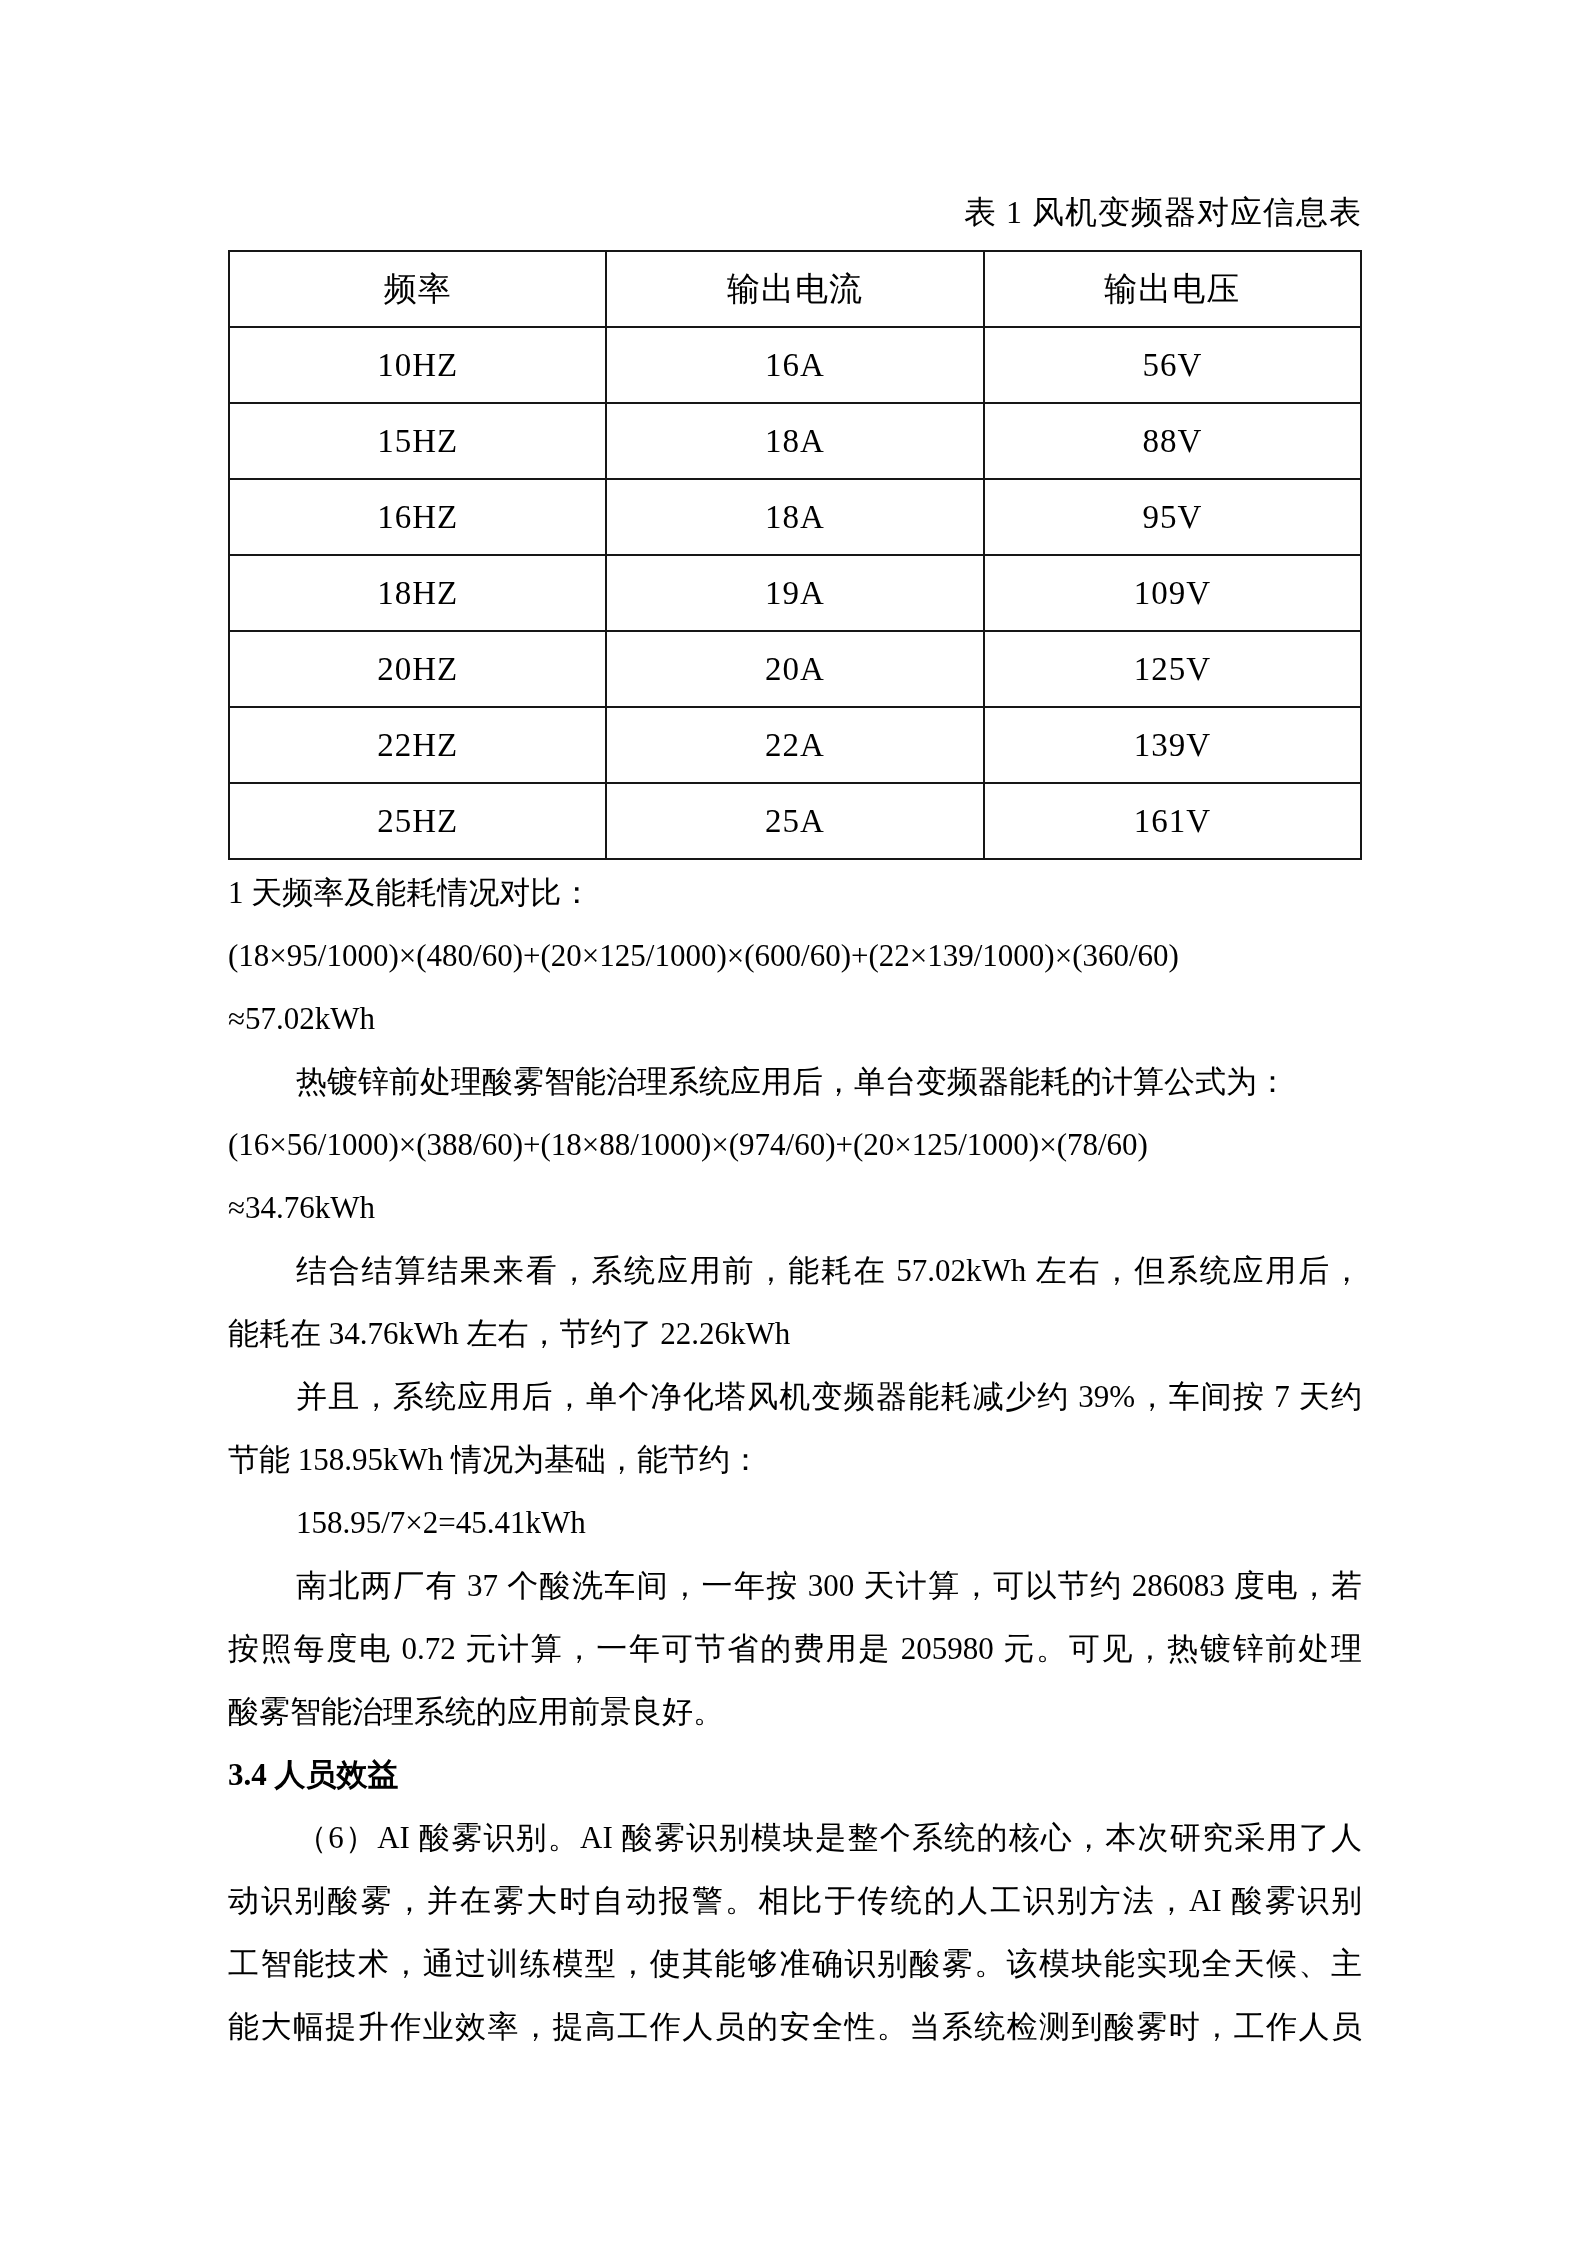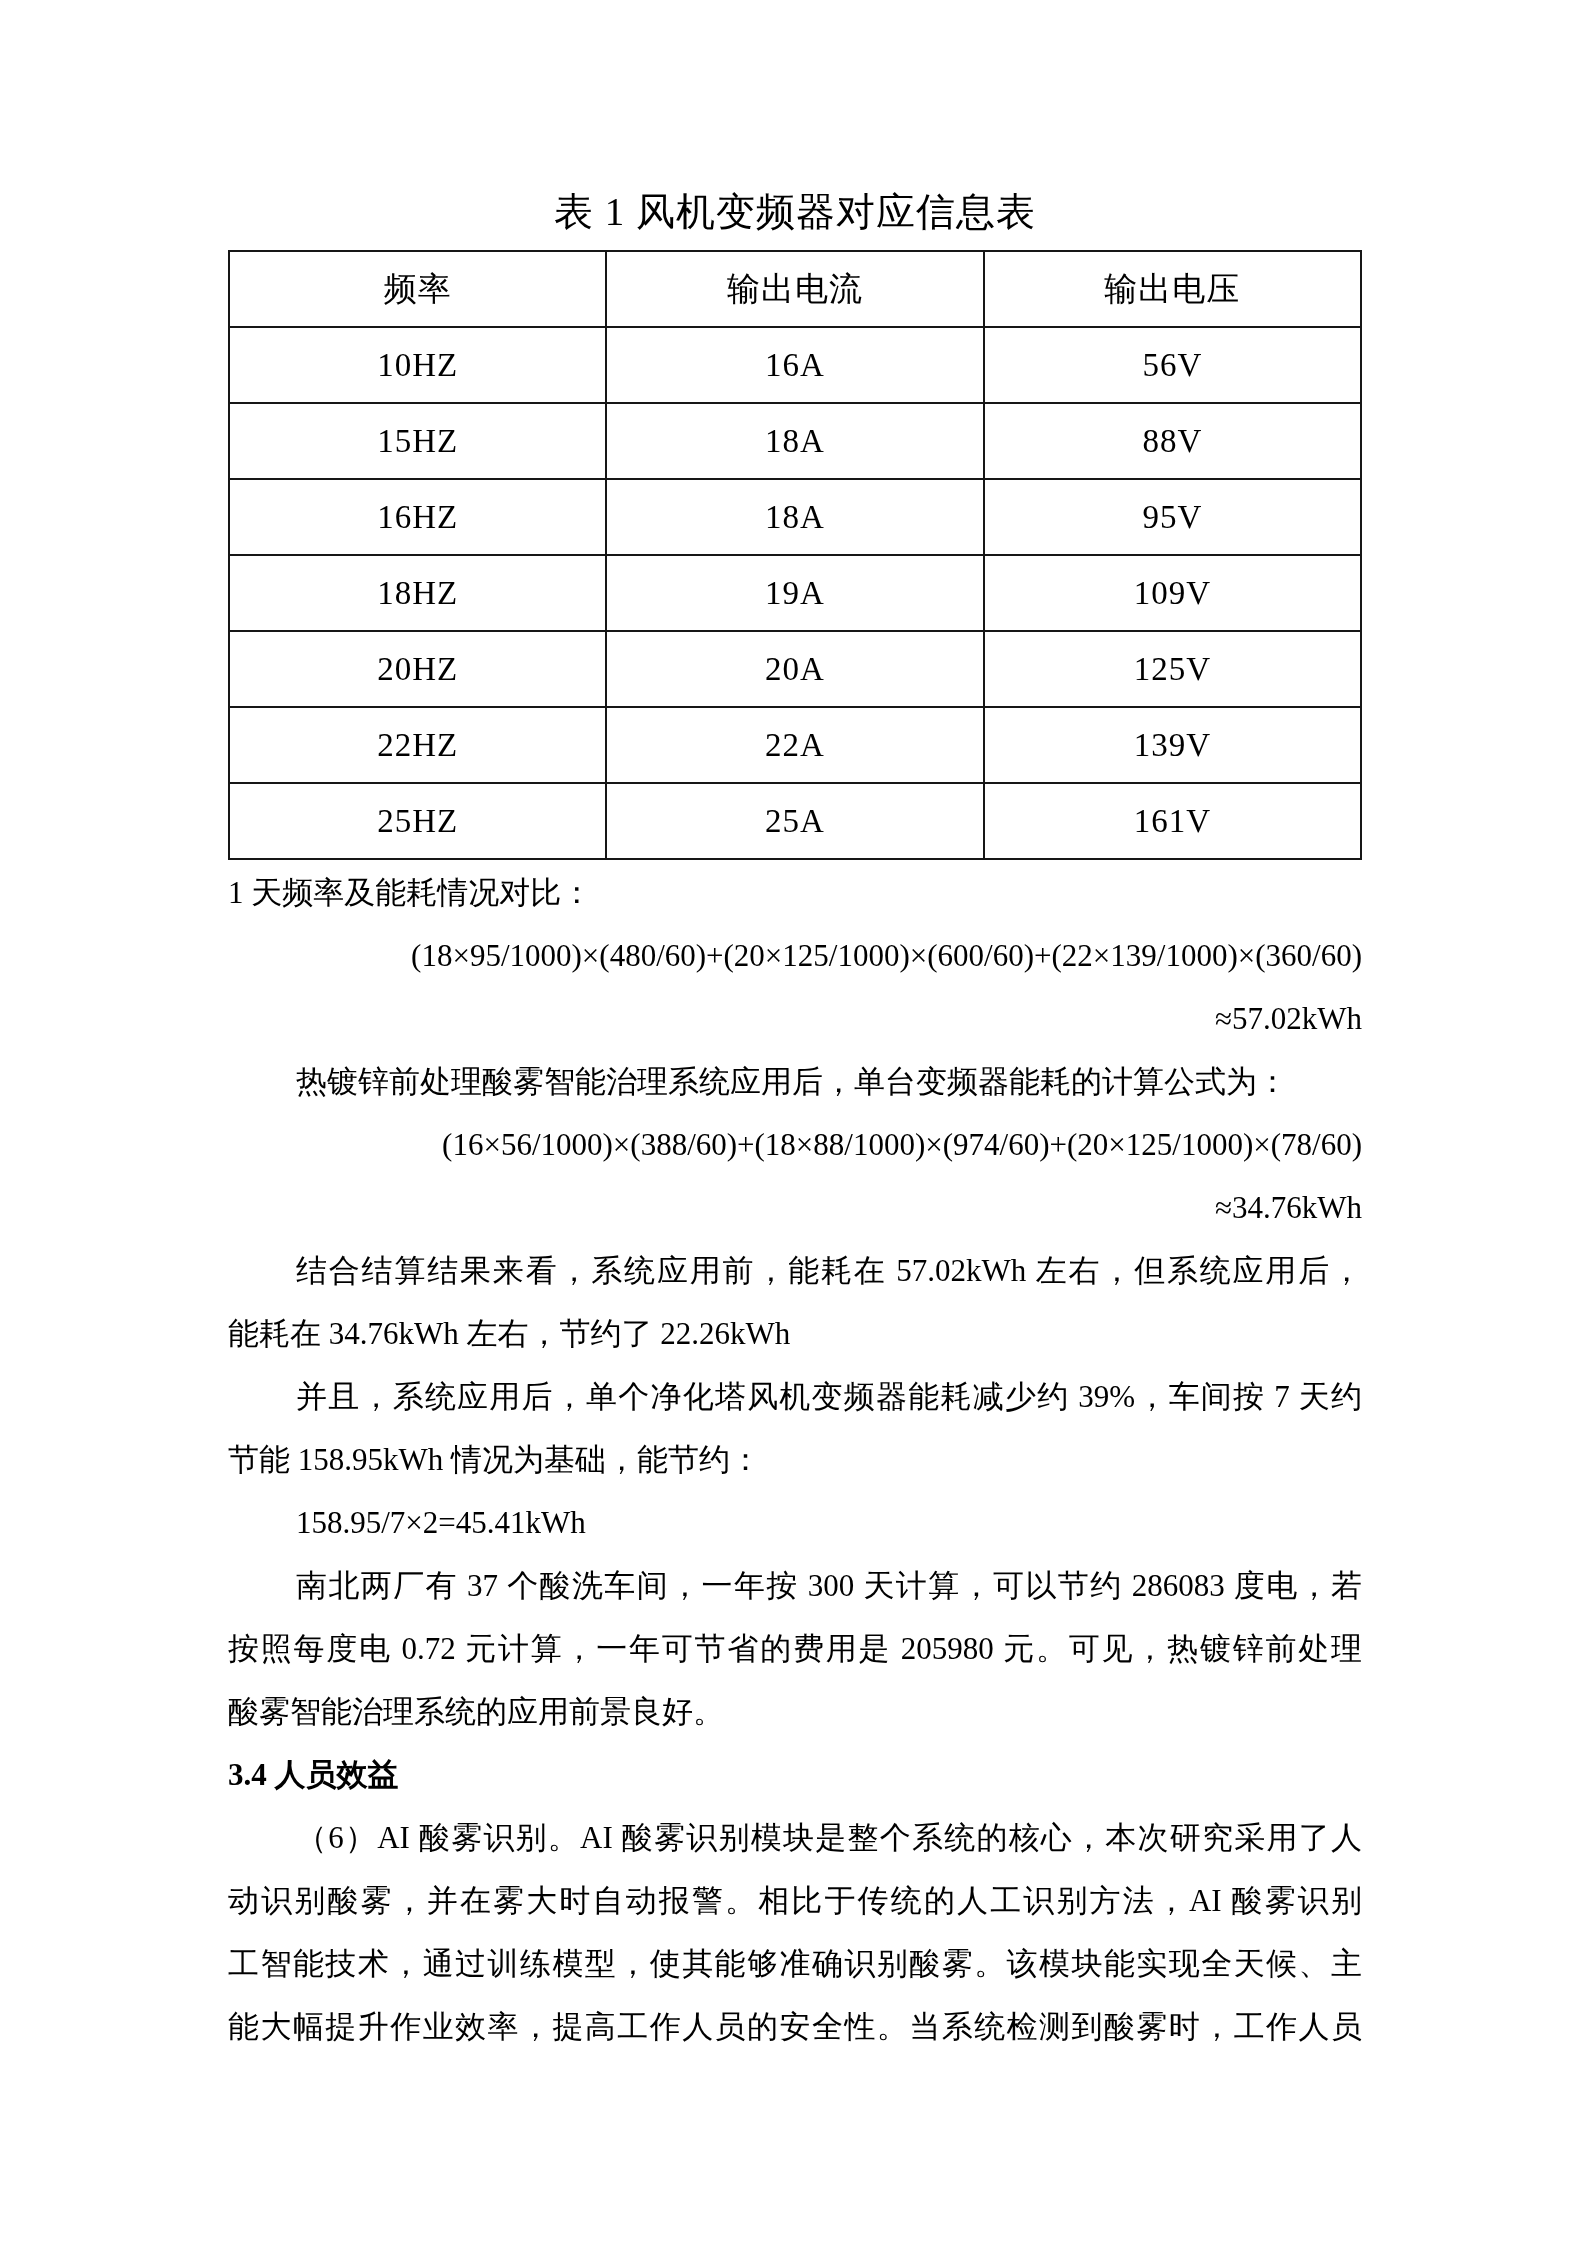--- a/index.html
+++ b/index.html
@@ -14,23 +14,23 @@
     font-family: "Liberation Serif", "DejaVu Serif", serif;
     overflow: hidden;
   }
   .page {
     box-sizing: border-box;
     width: 1587px;
     height: 2245px;
     padding: 192px 225px 0 228px;
   }
   .table-title {
-    font-size: 39px;
+    font-size: 32px;
     line-height: 40px;
-    text-align: center;
+    text-align: right;
     letter-spacing: 1px;
     margin-bottom: 18px;
   }
   table.info-table {
     width: 100%;
     border-collapse: collapse;
     table-layout: fixed;
   }
   table.info-table th,
   table.info-table td {
@@ -48,21 +48,21 @@
   }
   .line {
     font-size: 31px;
     line-height: 63px;
     height: 63px;
   }
   .line.indent {
     text-indent: 68px;
   }
   .line.center {
-    text-align: right;
+    text-align: left;
   }
   .line.fill {
     text-align: justify;
     text-align-last: justify;
   }
   .line.heading {
     font-weight: bold;
   }
 </style>
 </head>

